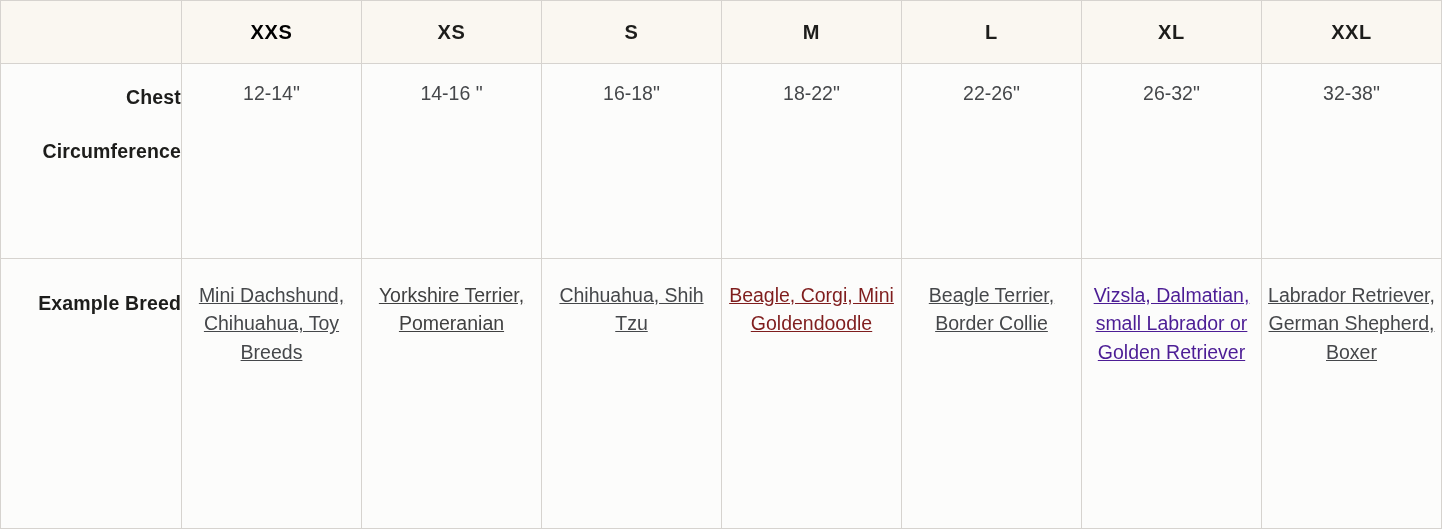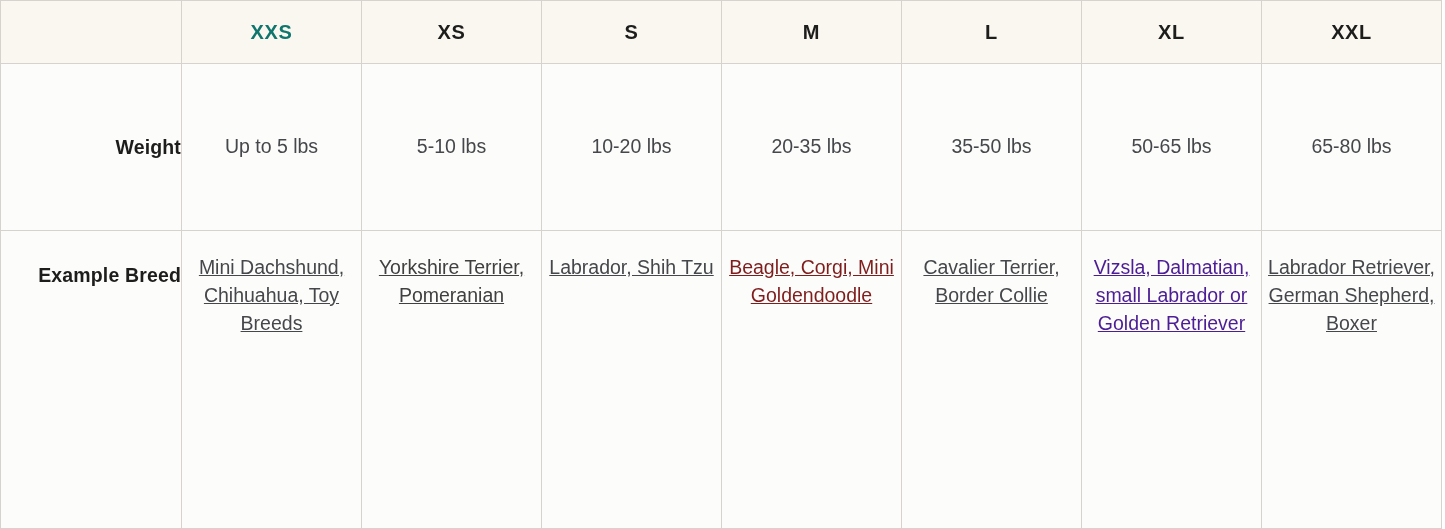--- a/index.html
+++ b/index.html
@@ -132,51 +132,54 @@
         <col class="c-size">
         <col class="c-size">
       <col class="c-size">
         <col class="c-size">
         <col class="c-size">
     </colgroup>
 
     <thead>
       <tr class="head-row">
         <th class="corner-cell" style="background: rgb(250, 247, 241); color: rgb(29, 29, 27); border-color: rgb(214, 211, 207);"></th>
-        <th style="background: rgb(250, 247, 241); color: #0f766e; border-color: rgb(214, 211, 207);">XXS</th>
+        <th style="background: rgb(250, 247, 241); color: #000000; border-color: rgb(214, 211, 207);">XXS</th>
         <th style="background: rgb(250, 247, 241); color: rgb(29, 29, 27); border-color: rgb(214, 211, 207);">XS</th>
         <th style="background: rgb(250, 247, 241); color: rgb(29, 29, 27); border-color: rgb(214, 211, 207);">S</th>
         <th style="background: rgb(250, 247, 241); color: rgb(29, 29, 27); border-color: rgb(214, 211, 207);">M</th>
         <th style="background: rgb(250, 247, 241); color: rgb(29, 29, 27); border-color: rgb(214, 211, 207);">L</th>
         <th style="background: rgb(250, 247, 241); color: rgb(29, 29, 27); border-color: rgb(214, 211, 207);">XL</th>
         <th style="background: rgb(250, 247, 241); color: rgb(29, 29, 27); border-color: rgb(214, 211, 207);">XXL</th>
       </tr>
     </thead>
 
     <tbody>
 
-      <tr class="r-weight">
-        <td class="row-label" style="color: rgb(29, 29, 27); border-color: rgb(214, 211, 207);">Weight</td>
-        <td class="val-cell" style="color: rgb(69, 71, 74); border-color: rgb(214, 211, 207);">Up to 5 lbs</td>
-        <td class="val-cell" style="color: rgb(69, 71, 74); border-color: rgb(214, 211, 207);">5-10 lbs</td>
-        <td class="val-cell" style="color: rgb(69, 71, 74); border-color: rgb(214, 211, 207);">10-20 lbs</td>
-        <td class="val-cell" style="color: rgb(69, 71, 74); border-color: rgb(214, 211, 207);">20-35 lbs</td>
-        <td class="val-cell" style="color: rgb(69, 71, 74); border-color: rgb(214, 211, 207);">35-50 lbs</td>
-        <td class="val-cell" style="color: rgb(69, 71, 74); border-color: rgb(214, 211, 207);">50-65 lbs</td>
-        <td class="val-cell" style="color: rgb(69, 71, 74); border-color: rgb(214, 211, 207);">65-80 lbs</td>
-      </tr>
 
 
+      <tr class="r-chest">
+        <td class="row-label" style="color: rgb(29, 29, 27); border-color: rgb(214, 211, 207);">
+          <span class="lbl-line">Chest</span>
+          <span class="lbl-line">Circumference</span>
+        </td>
+        <td class="val-cell" style="color: rgb(69, 71, 74); border-color: rgb(214, 211, 207);">12-14"</td>
+        <td class="val-cell" style="color: rgb(69, 71, 74); border-color: rgb(214, 211, 207);">14-16 "</td>
+        <td class="val-cell" style="color: rgb(69, 71, 74); border-color: rgb(214, 211, 207);">16-18"</td>
+        <td class="val-cell" style="color: rgb(69, 71, 74); border-color: rgb(214, 211, 207);">18-22"</td>
+        <td class="val-cell" style="color: rgb(69, 71, 74); border-color: rgb(214, 211, 207);">22-26"</td>
+        <td class="val-cell" style="color: rgb(69, 71, 74); border-color: rgb(214, 211, 207);">26-32"</td>
+        <td class="val-cell" style="color: rgb(69, 71, 74); border-color: rgb(214, 211, 207);">32-38"</td>
+      </tr>
 
       <tr class="r-breed">
         <td class="row-label" style="color: rgb(29, 29, 27); border-color: rgb(214, 211, 207);">Example Breed</td>
         <td class="val-cell" style="color: rgb(69, 71, 74); border-color: rgb(214, 211, 207);">Mini Dachshund, Chihuahua, Toy Breeds</td>
         <td class="val-cell" style="color: #404040; border-color: rgb(214, 211, 207);">Yorkshire Terrier, Pomeranian</td>
-        <td class="val-cell" style="color: rgb(69, 71, 74); border-color: rgb(214, 211, 207);">Labrador, Shih Tzu</td>
+        <td class="val-cell" style="color: rgb(69, 71, 74); border-color: rgb(214, 211, 207);">Chihuahua, Shih Tzu</td>
         <td class="val-cell" style="color: #7f1d1d; border-color: rgb(214, 211, 207);">Beagle, Corgi, Mini Goldendoodle</td>
-        <td class="val-cell" style="color: rgb(69, 71, 74); border-color: rgb(214, 211, 207);">Cavalier Terrier, Border Collie</td>
+        <td class="val-cell" style="color: rgb(69, 71, 74); border-color: rgb(214, 211, 207);">Beagle Terrier, Border Collie</td>
         <td class="val-cell" style="color: #4c1d95; border-color: rgb(214, 211, 207);">Vizsla, Dalmatian, small Labrador or Golden Retriever</td>
         <td class="val-cell" style="color: rgb(69, 71, 74); border-color: rgb(214, 211, 207);">Labrador Retriever, German Shepherd, Boxer</td>
       </tr>
 
     </tbody>
   </table>
 </div>
 
 </body></html>

